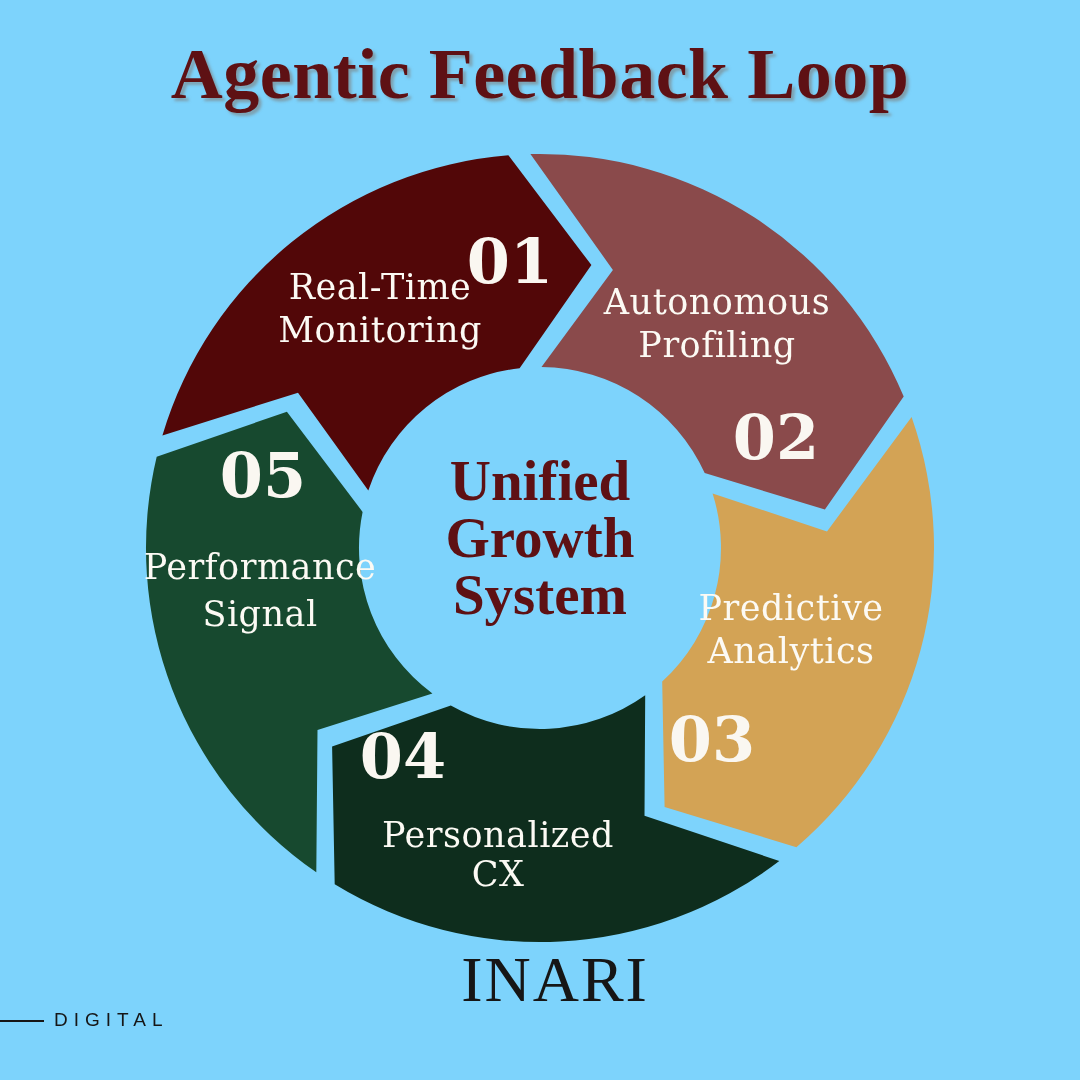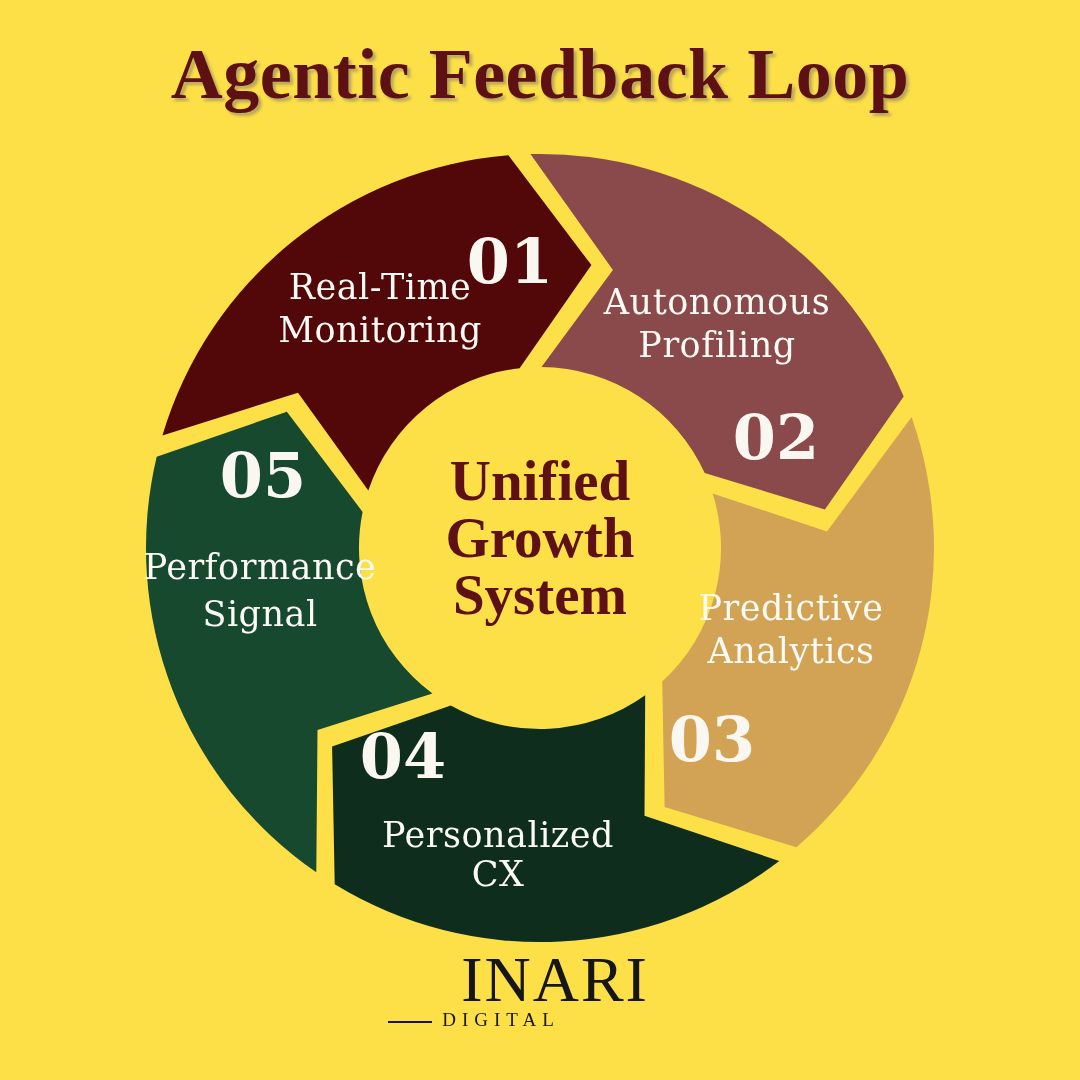--- a/index.html
+++ b/index.html
@@ -61,40 +61,40 @@
     line-height: 64px;
     letter-spacing: 2px;
     color: #161616;
     padding-left: 15px;
   }
   .brand-sub {
     position: absolute;
     top: 1010px;
     left: 0;
     width: 948px;
-    text-align: center;
-    font-family: Liberation Serif, serif;
+    text-align: left;
+    font-family: Liberation Sans, sans-serif;
     font-size: 19px;
     line-height: 19px;
     letter-spacing: 6px;
     color: #161616;
   }
   .brand-sub .dash {
     display: inline-block;
     width: 44px;
     height: 2px;
     background: #161616;
     vertical-align: middle;
     margin-right: 10px;
   }
 </style>
 </head>
 <body>
 
-<div class="stage" style="background: #fde047;">
+<div class="stage" style="background: #7dd3fc;">
 
   <div class="title" style="color: rgb(94, 17, 20);">Agentic Feedback Loop</div>
 
   <svg id="ring-svg" class="ring-svg" viewBox="0 0 1080 1080">
 
     <g>
       <path id="seg0" d="M162.4,435.4 A394 394 0 0 1 508.4,155.3 L591.4,265.1 L519.6,368.2 A181 181 0 0 0 368.3,490.6 L298.0,392.7 Z" fill="#520708"></path>
       <path id="seg1" d="M530.4,154.1 A394 394 0 0 1 903.7,396.6 L824.9,509.5 L704.7,473.0 A181 181 0 0 0 541.5,367.0 L612.9,269.9 Z" fill="#8A4A4B"></path>
       <path id="seg2" d="M911.6,417.1 A394 394 0 0 1 796.4,847.2 L664.6,807.1 L662.2,681.5 A181 181 0 0 0 712.6,493.5 L827.0,531.4 Z" fill="#D3A355"></path>
       <path id="seg3" d="M779.3,861.0 A394 394 0 0 1 334.7,884.3 L332.1,746.6 L450.8,705.5 A181 181 0 0 0 645.2,695.3 L644.5,815.8 Z" fill="#0E2D1D"></path>

